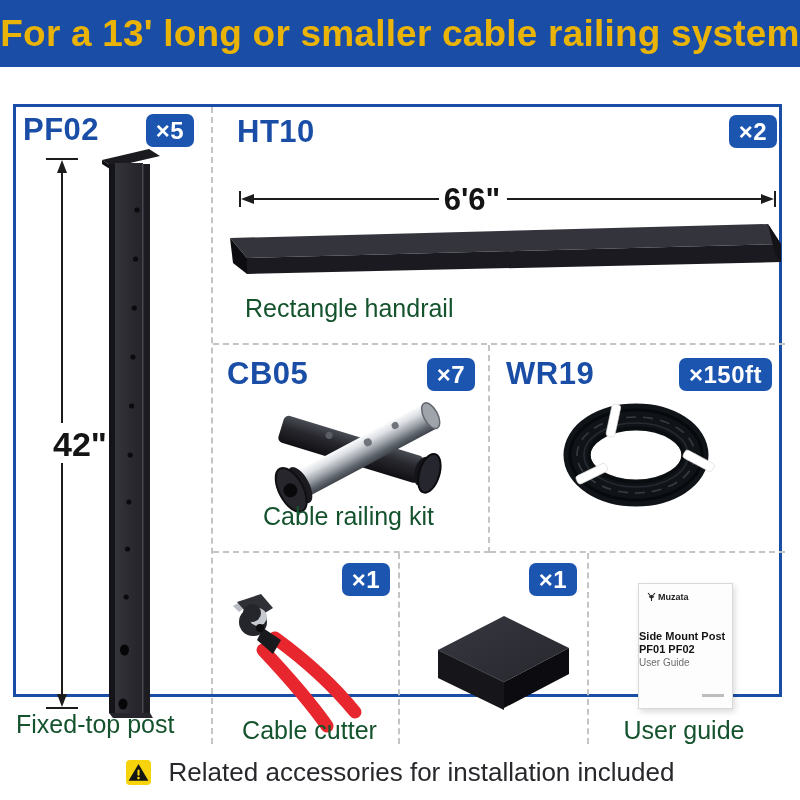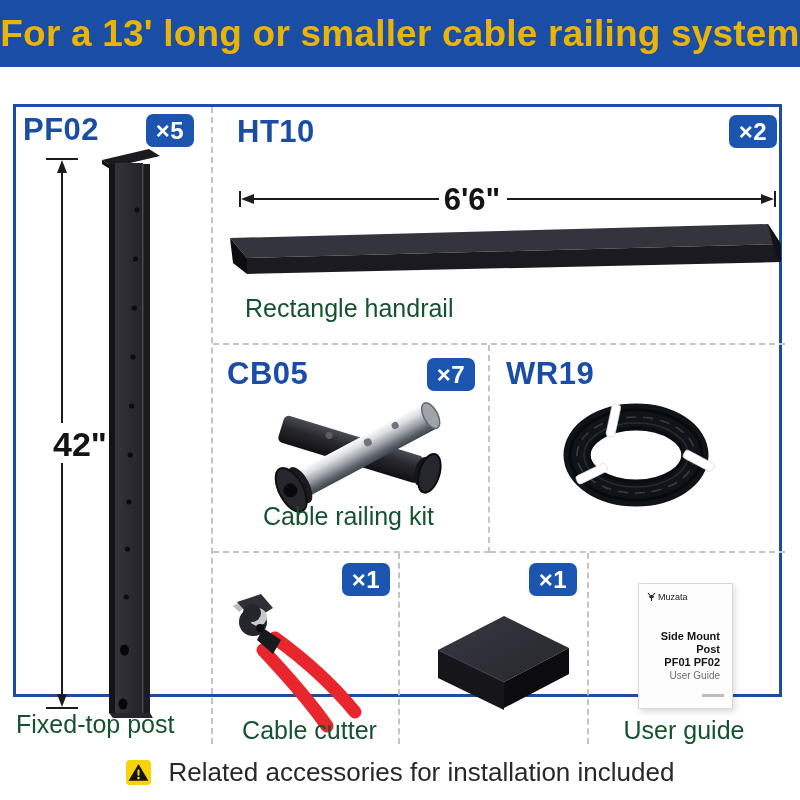--- a/index.html
+++ b/index.html
@@ -42,22 +42,22 @@
   .c-wr19 .pname{left:0;right:0;top:172px;text-align:center}
   .c-cr12 .code{left:17px;top:9px}        .c-cr12 .badge{right:8px;top:10px}
   .c-cr12 .pname{left:12px;right:4px;top:164px;text-align:center}
   .c-ha01 .code{left:14px;top:9px}        .c-ha01 .badge{right:10px;top:10px}
   .c-ha01 .pname{left:0;right:0;top:156px;text-align:center;line-height:25px}
   .c-guide .pname{left:0;right:6px;top:164px;text-align:center}
   
   .booklet{position:absolute;left:49px;top:30px;width:95px;height:126px;background:#fdfdfd;
            border:1px solid #d9d9d9;box-shadow:2px 3px 6px rgba(0,0,0,.14)}
   .bk-brand{position:absolute;left:8px;top:8px;display:flex;align-items:center;gap:2px;
-            font-size:9px;font-weight:400;color:#222}
-  .bk-center{position:absolute;left:0;right:12px;top:46px;text-align:right}
+            font-size:9px;font-weight:700;color:#222}
+  .bk-center{position:absolute;left:0;right:1px;top:46px;text-align:left}
   .bk-t1,.bk-t2{font-size:11px;font-weight:700;color:#141414;line-height:13px}
   .bk-sub{font-size:10px;color:#6d6d6d;line-height:14px}
   .bk-fineprint{position:absolute;right:8px;bottom:11px;width:22px;height:3px;background:#bdbdbd}
   
   .note{position:absolute;left:0;right:0;top:755px;height:34px;display:flex;align-items:center;
         justify-content:center;gap:18px}
   .note span{font-size:26px;font-weight:500;color:#28282c}
 </style>
 </head>
 <body>
@@ -180,20 +180,21 @@
           <ellipse cx="-60" cy="0" rx="9" ry="20" fill="#1a1a1f"></ellipse>
           <ellipse cx="-70" cy="0" rx="12" ry="24" fill="#26262c" stroke="#101013" stroke-width="2"></ellipse>
           <circle cx="-71" cy="0" r="7" fill="#09090b"></circle>
         </g>
       </svg>
       <span class="pname">Cable railing kit</span>
     </section>
 
     <section class="cell c-wr19">
       <span class="code">WR19</span>
+      <span class="badge">×150ft</span>
       <svg class="art" viewBox="0 0 295 206">
         <g>
           <ellipse cx="146" cy="110" rx="59" ry="38" fill="none" stroke="#101317" stroke-width="27"></ellipse>
           <ellipse cx="146" cy="110" rx="66" ry="45" fill="none" stroke="#070a0d" stroke-width="3"></ellipse>
           <ellipse cx="146" cy="110" rx="59" ry="38" fill="none" stroke="#363c44" stroke-width="1.6" stroke-dasharray="10 7"></ellipse>
           <ellipse cx="146" cy="110" rx="52" ry="32" fill="none" stroke="#262b31" stroke-width="1.6"></ellipse>
           <ellipse cx="146" cy="110" rx="47" ry="27" fill="none" stroke="#0a0d10" stroke-width="3"></ellipse>
           <g fill="#ffffff" stroke="#d8d8d8" stroke-width=".6">
             <rect x="119" y="59" width="9" height="33" rx="3" transform="rotate(12 123 75)"></rect>
             <rect x="98" y="112" width="9" height="33" rx="3" transform="rotate(64 102 128)"></rect>

